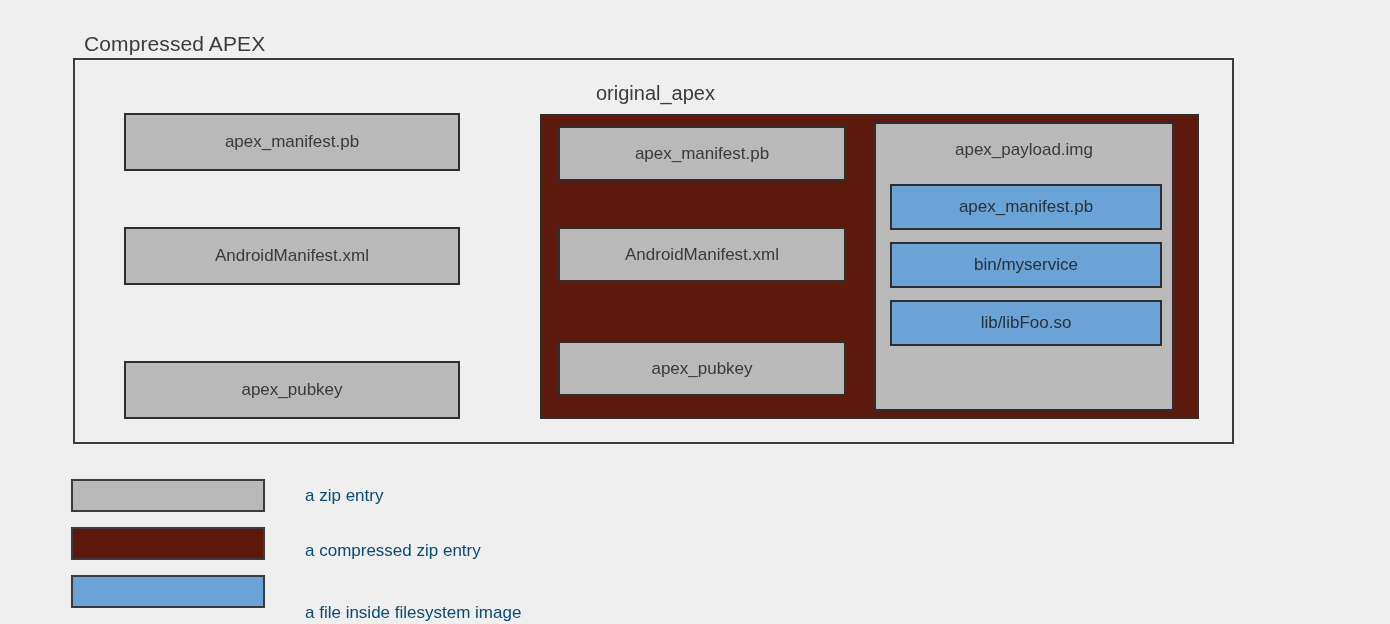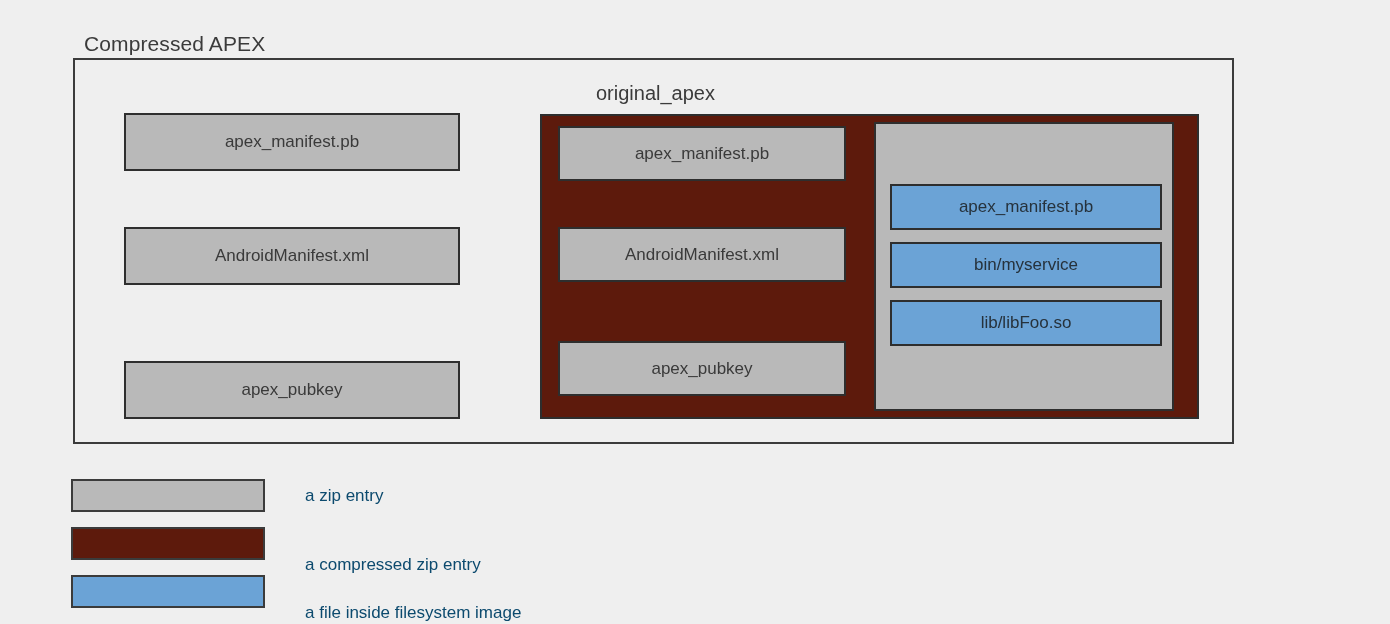--- a/index.html
+++ b/index.html
@@ -126,21 +126,21 @@
   .legend-label {
     left: 305px;
     font-size: 17px;
     color: #0c4a6e;
     white-space: nowrap;
     height: 33px;
     display: flex;
     align-items: center;
   }
   .ll-1 { top: 479px; }
-  .ll-2 { top: 548px; text-align: center; }
+  .ll-2 { top: 534px; text-align: center; }
   .ll-3 { top: 596px; }
 </style>
 </head>
 <body>
 
 <div class="canvas">
 
   <div class="abs outer-label">Compressed APEX</div>
 
   <div class="abs outer-box"></div>
@@ -155,20 +155,21 @@
 
   <div class="abs brown-box"></div>
 
   <div class="mid-col">
     <div class="abs zip-entry mc-1">apex_manifest.pb</div>
     <div class="abs zip-entry mc-2">AndroidManifest.xml</div>
     <div class="abs zip-entry mc-3">apex_pubkey</div>
   </div>
 
   <div class="abs payload-box">
+    <div class="payload-title">apex_payload.img</div>
     <div class="fs-file fs-1">apex_manifest.pb</div>
     <div class="fs-file fs-2">bin/myservice</div>
     <div class="fs-file fs-3">lib/libFoo.so</div>
   </div>
 
   <div>
     <div class="abs legend-swatch ls-1"></div>
     <div class="abs legend-label ll-1">a zip entry</div>
 
     <div class="abs legend-swatch ls-2"></div>

